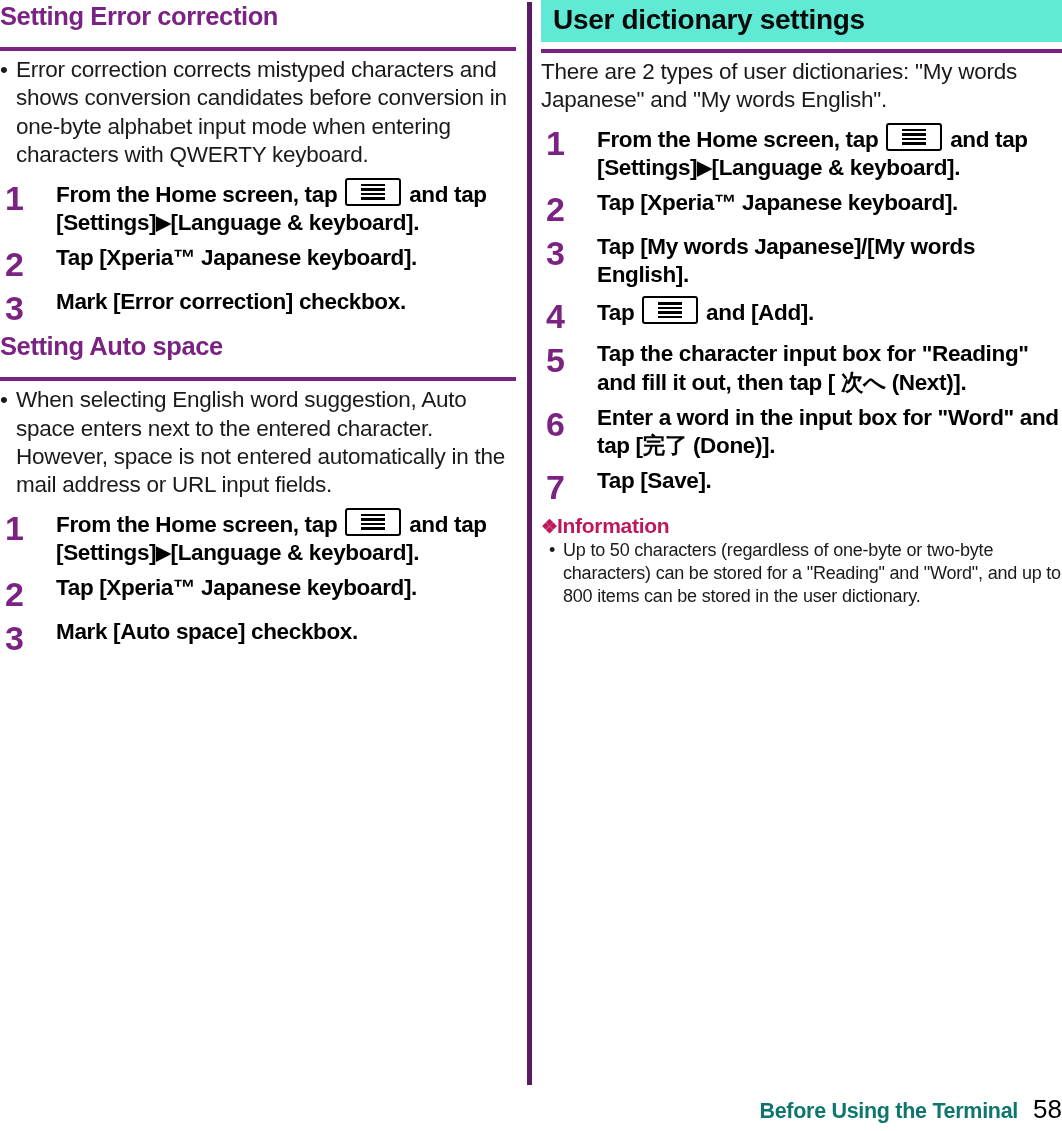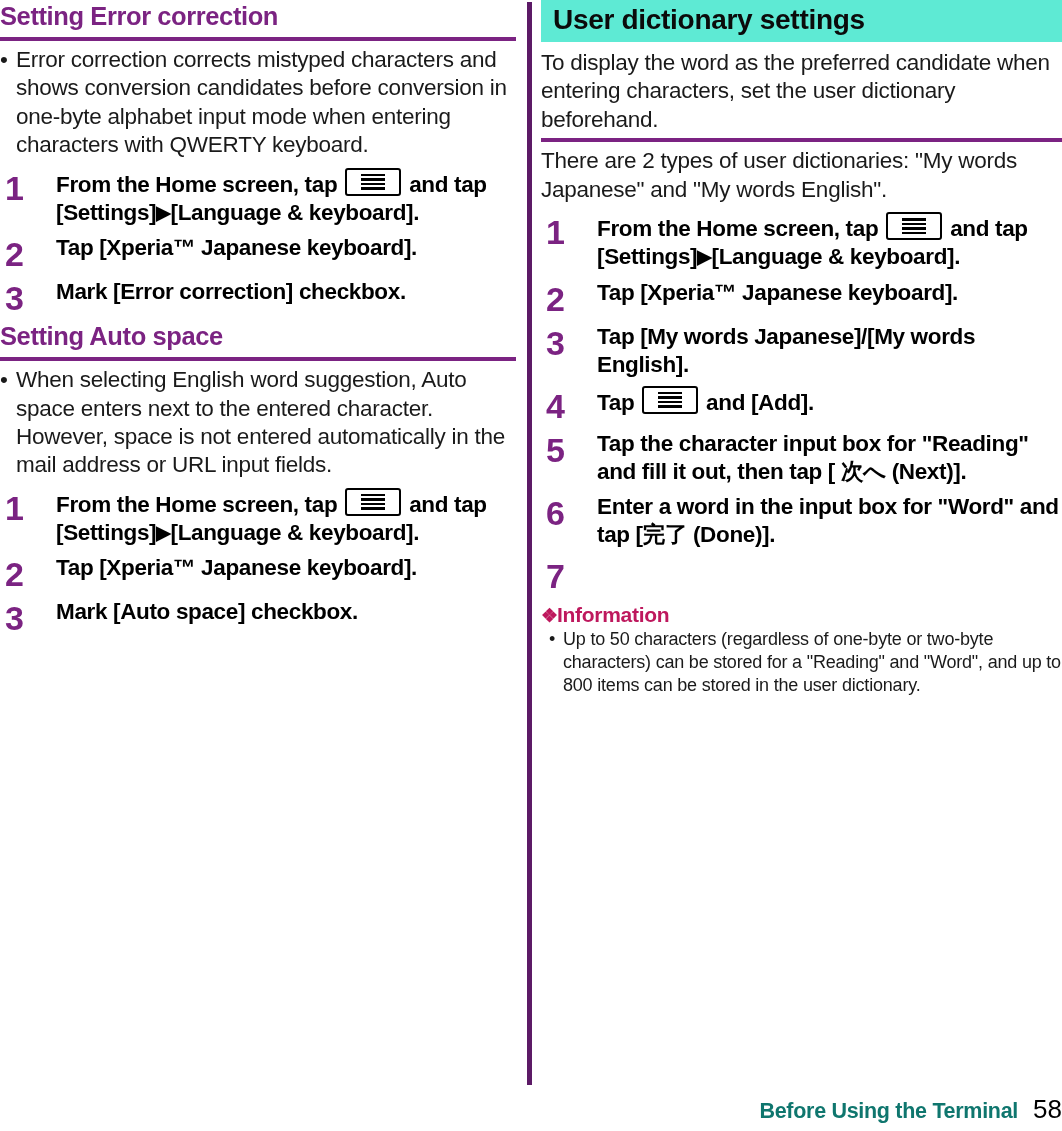--- a/index.html
+++ b/index.html
@@ -37,21 +37,21 @@
   }
 
   
   .h-section {
     font-size: 25.5px;
     font-weight: bold;
     color: #7B2382;
     letter-spacing: -0.4px;
     line-height: 1.06;
     margin: 0;
-    padding: 3px 0 6px 0;
+    padding: 3px 0 16px 0;
   }
   .h-rule {
     height: 4px;
     background: #7B2382;
     margin: 1px 0 5px 0;
   }
   .h-rule.left { width: 516px; }
   .h-rule.right { width: 521px; }
 
   .h-band {
@@ -244,21 +244,20 @@
           <div class="step-num">3</div>
           <div class="step-body">Mark [Auto space] checkbox.</div>
         </div>
       </div>
     </div>
 
   <div class="col-right" id="right-col">
       <div class="h-band">
         <div class="h-band-text">User dictionary settings</div>
       </div>
-      <p class="body-text">To display the word as the preferred candidate when entering characters, set the user dictionary beforehand.</p>
       <div class="h-rule right"></div>
       <p class="body-text">There are 2 types of user dictionaries: "My words Japanese" and "My words English".</p>
       <div class="steps">
         <div class="step">
           <div class="step-num">1</div>
           <div class="step-body">From the Home screen, tap <span class="menu-key"><i></i><i></i><i></i><i></i></span> and tap [Settings]<span class="tri">▶</span>[Language &amp; keyboard].</div>
         </div>
         <div class="step">
           <div class="step-num">2</div>
           <div class="step-body">Tap [Xperia™ Japanese keyboard].</div>
@@ -274,20 +273,21 @@
         <div class="step">
           <div class="step-num">5</div>
           <div class="step-body">Tap the character input box for "Reading" and fill it out, then tap [ 次へ (Next)].</div>
         </div>
         <div class="step">
           <div class="step-num">6</div>
           <div class="step-body">Enter a word in the input box for "Word" and tap [完了 (Done)].</div>
         </div>
         <div class="step">
           <div class="step-num">7</div>
+          <div class="step-body">Tap [Save].</div>
         </div>
       </div>
       <div class="info-head"><span class="info-diamond">❖</span>Information</div>
       <div class="info-list">
         <div class="bullet">
           <span class="dot">•</span>
           <span class="txt">Up to 50 characters (regardless of one-byte or two-byte characters) can be stored for a "Reading" and "Word", and up to 800 items can be stored in the user dictionary.</span>
         </div>
       </div>
     </div>

